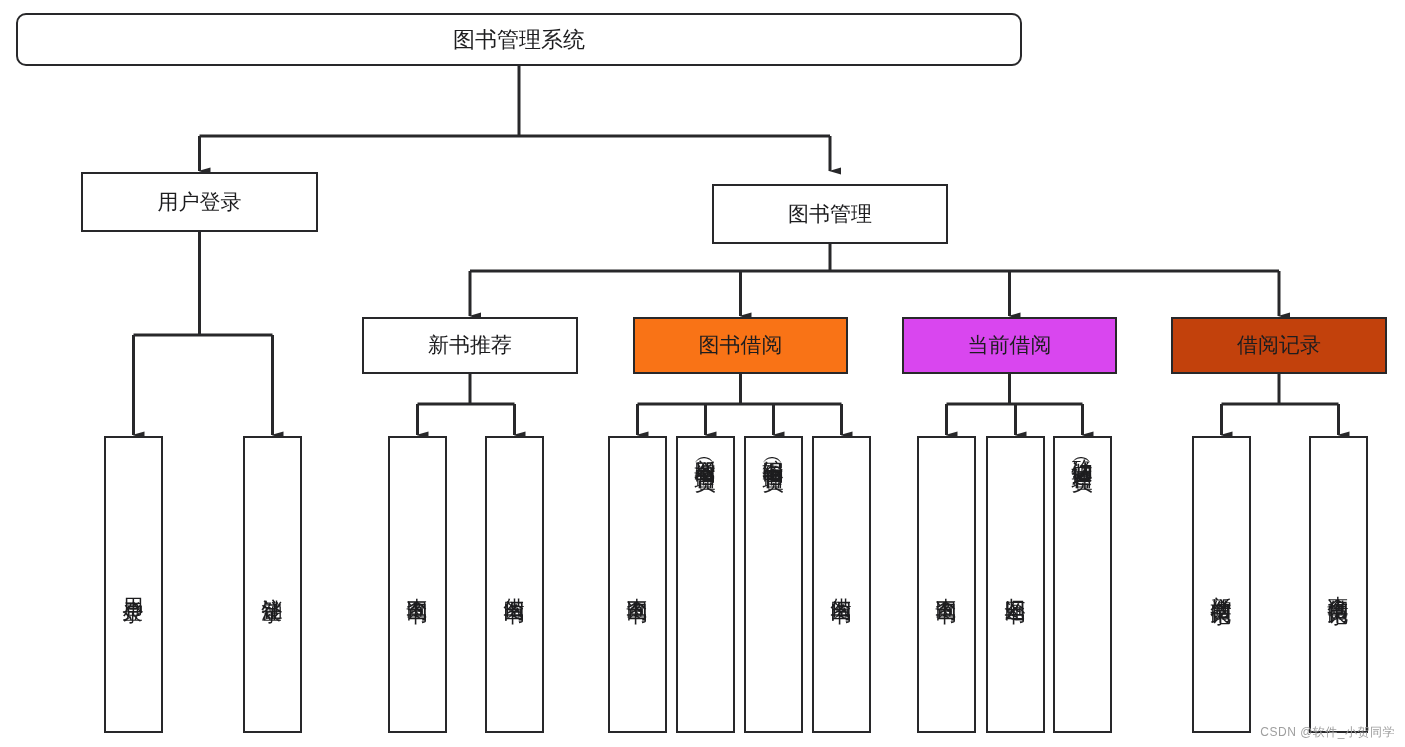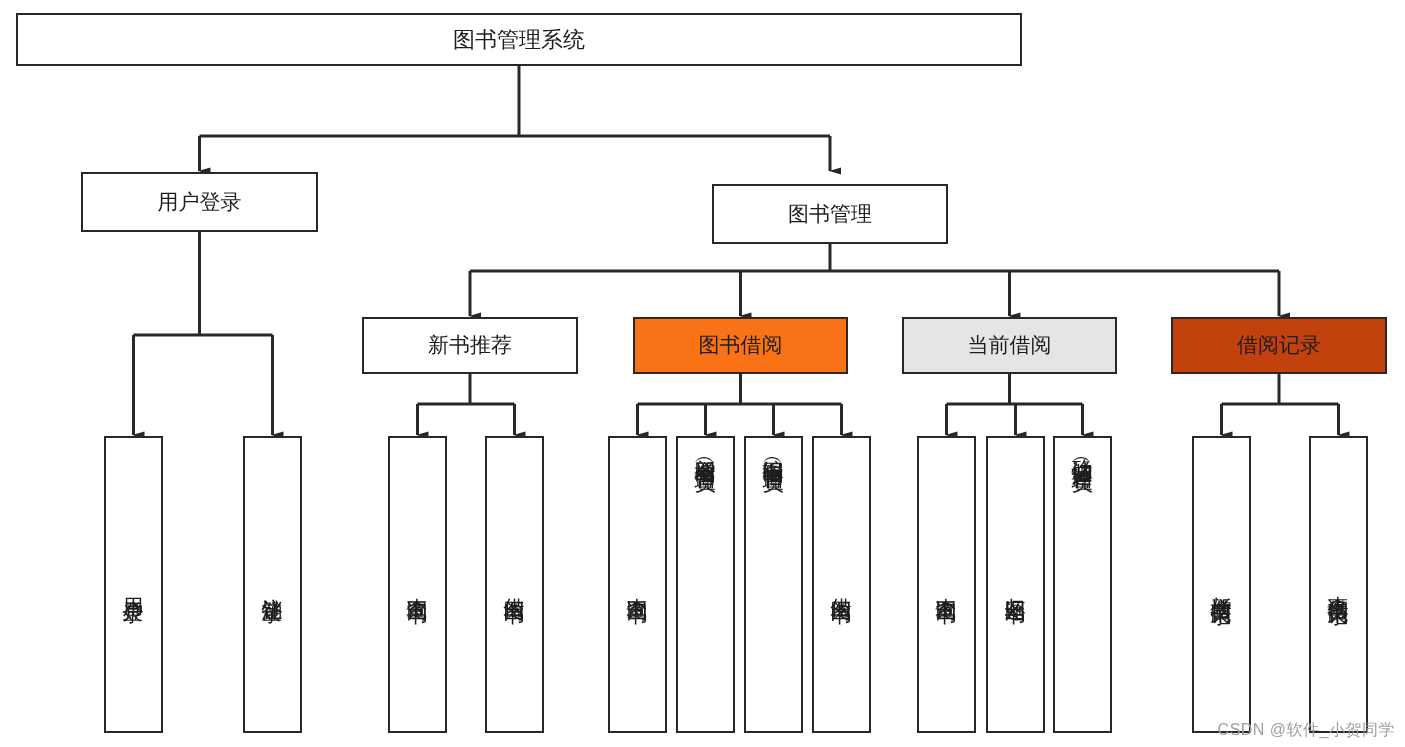--- a/index.html
+++ b/index.html
@@ -58,21 +58,21 @@
     line-height: 1;
   }
   .node.vertical.centered {
     align-items: center;
     padding-top: 0;
   }
   .watermark {
     position: absolute;
     right: 10px;
     bottom: 6px;
-    font-size: 16px;
+    font-size: 12px;
     color: #9e9e9e;
     white-space: nowrap;
     letter-spacing: 0.5px;
   }
 </style>
 </head>
 <body>
 
 <div id="canvas">
   <svg id="wires" viewBox="0 0 1405 747" xmlns="http://www.w3.org/2000/svg">
@@ -110,36 +110,36 @@
       <line x1="946.5" y1="404" x2="946.5" y2="435" stroke="#28282a" stroke-width="3" marker-end="url(#arrowhead)"></line>
       <line x1="1015.5" y1="404" x2="1015.5" y2="435" stroke="#28282a" stroke-width="3" marker-end="url(#arrowhead)"></line>
       <line x1="1082.5" y1="404" x2="1082.5" y2="435" stroke="#28282a" stroke-width="3" marker-end="url(#arrowhead)"></line>
       <line x1="1279" y1="374" x2="1279" y2="404" stroke="#28282a" stroke-width="3"></line>
       <line x1="1221.5" y1="404" x2="1338.5" y2="404" stroke="#28282a" stroke-width="3"></line>
       <line x1="1221.5" y1="404" x2="1221.5" y2="435" stroke="#28282a" stroke-width="3" marker-end="url(#arrowhead)"></line>
       <line x1="1338.5" y1="404" x2="1338.5" y2="435" stroke="#28282a" stroke-width="3" marker-end="url(#arrowhead)"></line>
     </svg>
 
   <div id="nodes">
-      <div class="node horizontal root" style="left: 16px; top: 13px; width: 1006px; height: 53px; border-color: rgb(40, 40, 42); background: rgb(255, 255, 255);">
+      <div class="node horizontal root" style="left: 16px; top: 13px; width: 1006px; height: 53px; border-color: rgb(40, 40, 42); background: rgb(255, 255, 255); border-radius: 10px;">
         <span class="node-label" style="color: rgb(29, 29, 31);">图书管理系统</span>
       </div>
       <div class="node horizontal" style="left: 81px; top: 172px; width: 237px; height: 60px; border-color: rgb(40, 40, 42); background: rgb(255, 255, 255);">
         <span class="node-label" style="color: rgb(29, 29, 31);">用户登录</span>
       </div>
       <div class="node horizontal" style="left: 712px; top: 184px; width: 236px; height: 60px; border-color: rgb(40, 40, 42); background: rgb(255, 255, 255);">
         <span class="node-label" style="color: rgb(29, 29, 31);">图书管理</span>
       </div>
       <div class="node horizontal" style="left: 362px; top: 317px; width: 216px; height: 57px; border-color: rgb(40, 40, 42); background: rgb(255, 255, 255); align-items: center;">
         <span class="node-label" style="color: rgb(29, 29, 31);">新书推荐</span>
       </div>
       <div class="node horizontal" style="left: 633px; top: 317px; width: 215px; height: 57px; border-color: rgb(40, 40, 42); background: #f97316;">
         <span class="node-label" style="color: rgb(29, 29, 31);">图书借阅</span>
       </div>
-      <div class="node horizontal" style="left: 902px; top: 317px; width: 215px; height: 57px; border-color: rgb(40, 40, 42); background: #e5e5e5;">
+      <div class="node horizontal" style="left: 902px; top: 317px; width: 215px; height: 57px; border-color: rgb(40, 40, 42); background: #d946ef;">
         <span class="node-label" style="color: rgb(29, 29, 31);">当前借阅</span>
       </div>
       <div class="node horizontal" style="left: 1171px; top: 317px; width: 216px; height: 57px; border-color: rgb(40, 40, 42); background: #c2410c;">
         <span class="node-label" style="color: rgb(29, 29, 31);">借阅记录</span>
       </div>
       <div class="node vertical centered" style="left: 104px; top: 436px; width: 59px; height: 297px; border-color: rgb(40, 40, 42); background: rgb(255, 255, 255);">
         <span class="node-label" style="color: rgb(29, 29, 31);">用户登录</span>
       </div>
       <div class="node vertical centered" style="left: 243px; top: 436px; width: 59px; height: 297px; border-color: rgb(40, 40, 42); background: rgb(255, 255, 255);">
         <span class="node-label" style="color: rgb(29, 29, 31);">注销登录</span>

